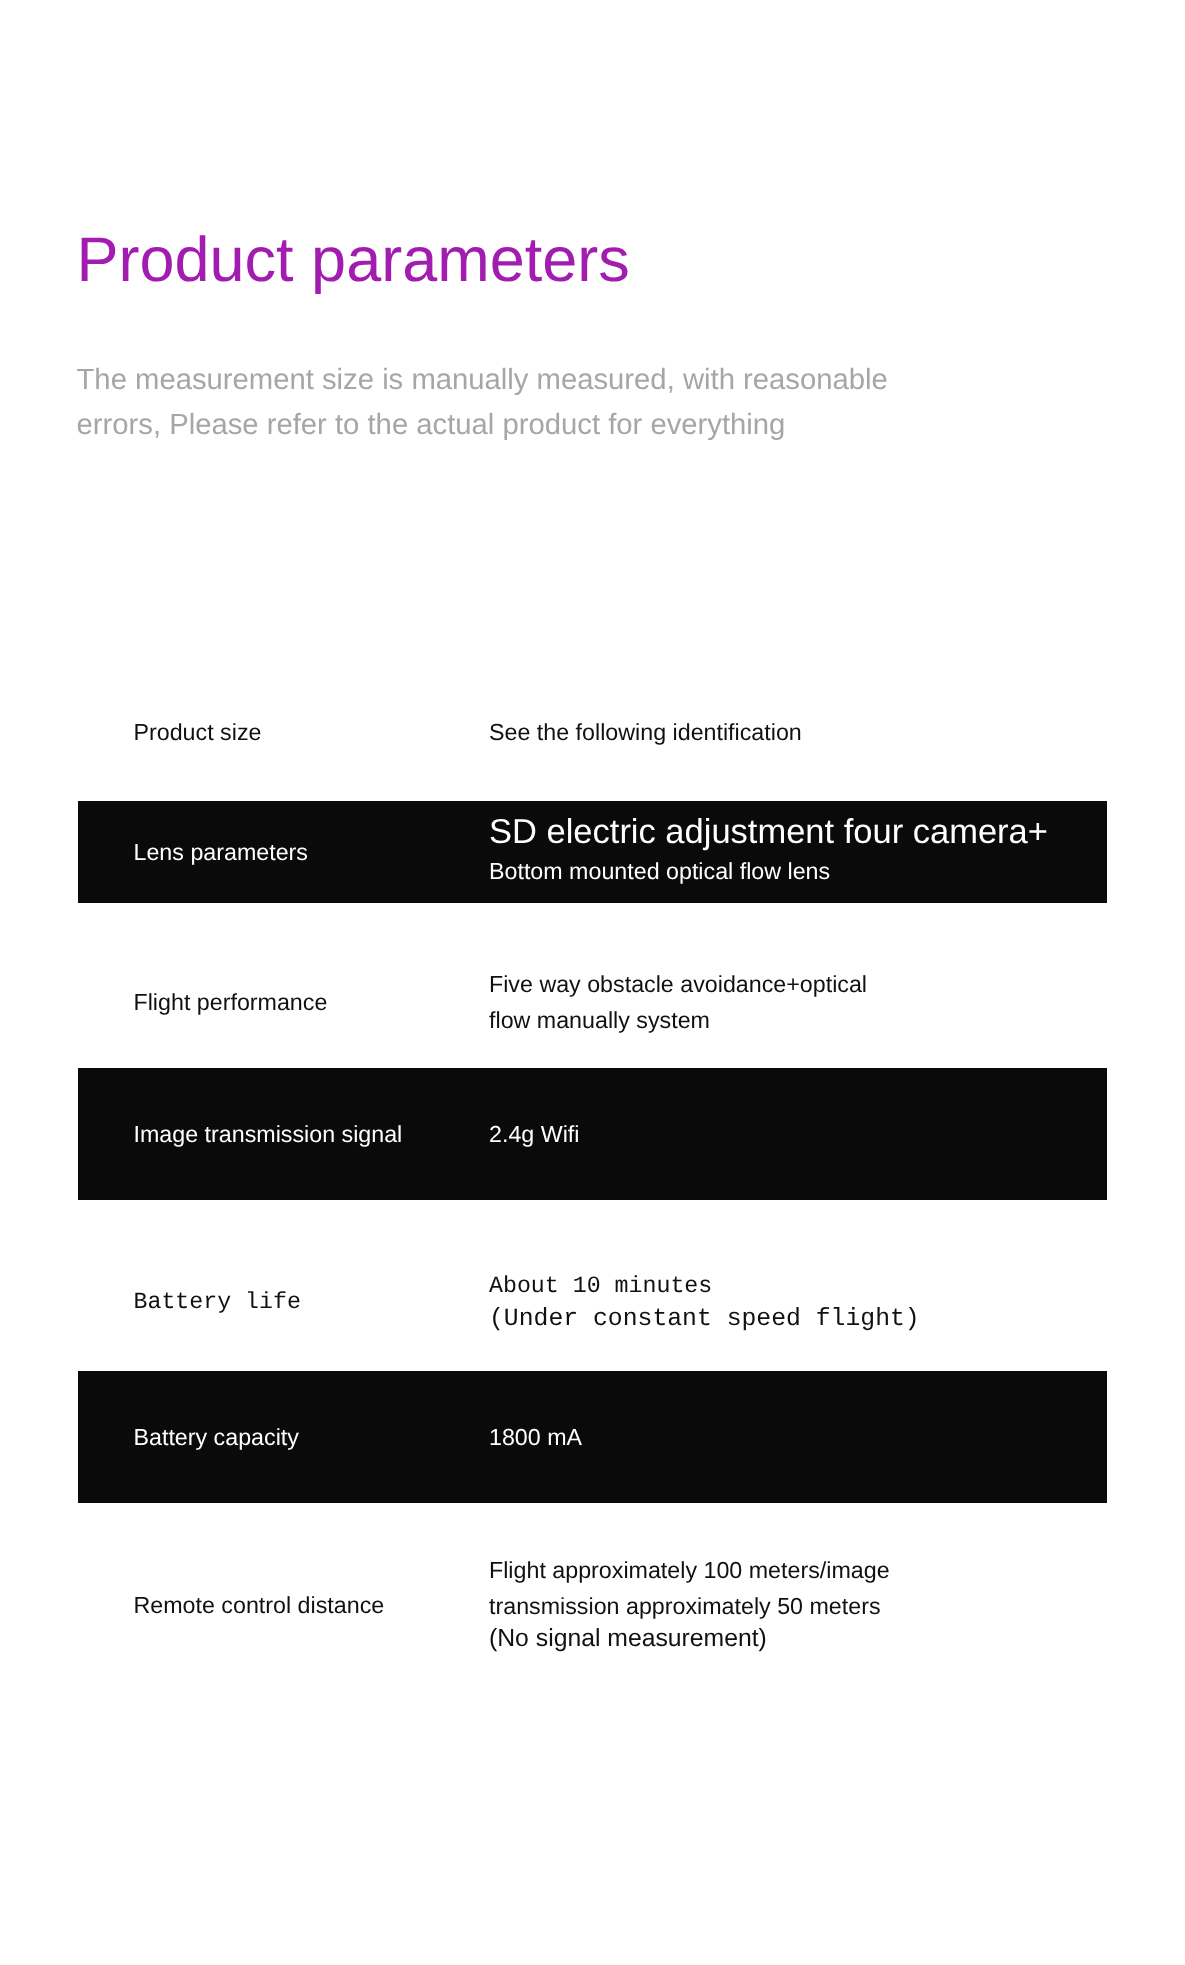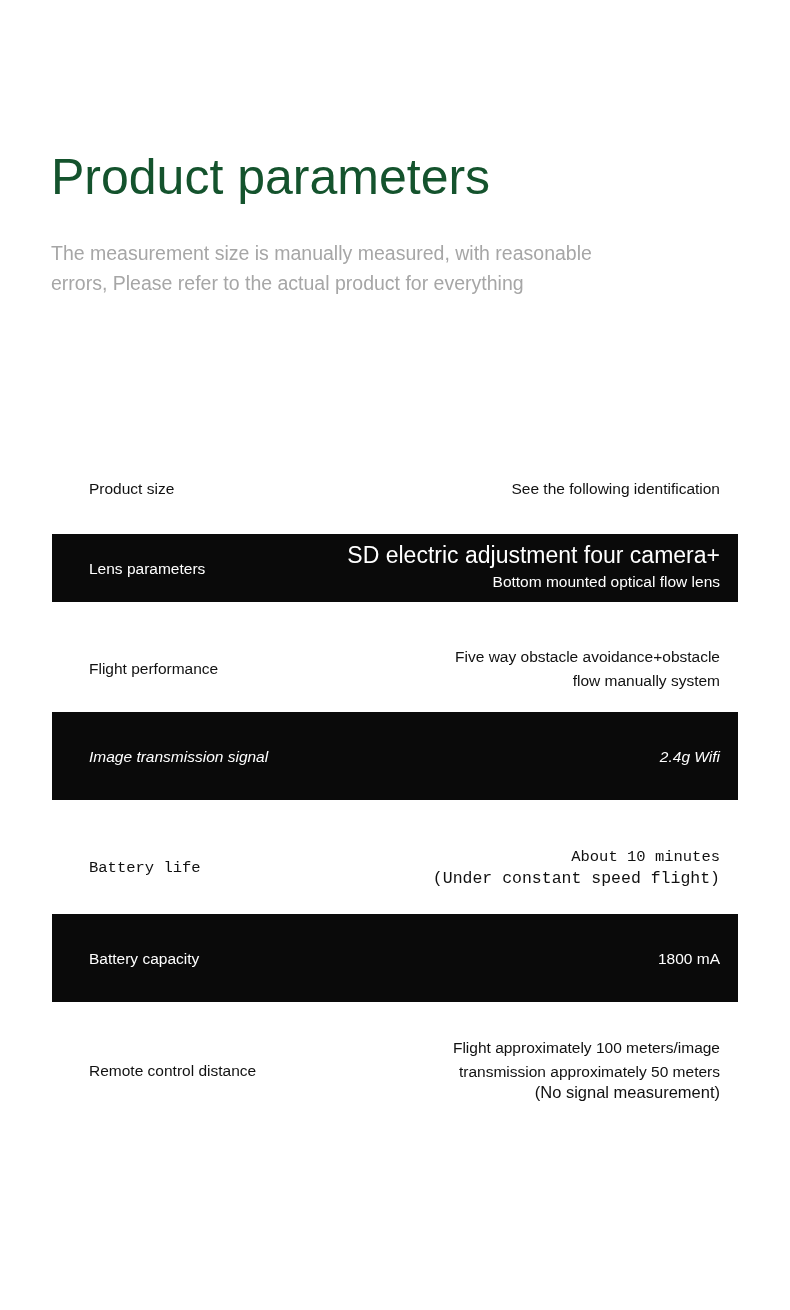--- a/index.html
+++ b/index.html
@@ -18,24 +18,24 @@
   .page {
     width: 790px;
     height: 1310px;
     position: relative;
     box-sizing: border-box;
   }
   .title {
     position: absolute;
     left: 51px;
     top: 150px;
-    font-size: 50px;
+    font-size: 42px;
     font-weight: normal;
     letter-spacing: 0px;
-    color: #14532d;
+    color: #a21caf;
     line-height: 1.1;
     margin: 0;
   }
   .subtitle {
     position: absolute;
     left: 51px;
     top: 238px;
     width: 600px;
     font-size: 19.5px;
     color: #a6a6a6;
@@ -88,26 +88,26 @@
   .cell-value .extra {
     display: block;
     margin-top: 0;
     font-size: 16.5px;
     padding-left: 0px;
   }
   .r0 { height: 92px; }
   .r1 { height: 92px; }
   .r2 { height: 68px; }
   .r3 { height: 88px; }
-  .r4 { height: 88px; font-style: italic; }
+  .r4 { height: 88px; }
   .r5 { height: 92px; font-family: Liberation Mono, monospace; }
   .r6 { height: 88px; }
   .r7 { height: 92px; }
   .gap { height: 22px; background: #ffffff; }
-  .indent-a { padding-left: 6px; text-align: right; }
+  .indent-a { padding-left: 6px; }
   .nowrap { white-space: nowrap; }
 </style>
 </head>
 <body>
 
 <div class="page">
 
   <h1 class="title">Product parameters</h1>
 
   <p class="subtitle">The measurement size is manually measured, with reasonable errors, Please refer to the actual product for everything</p>
@@ -130,21 +130,21 @@
         <span class="big">SD electric adjustment four camera+</span>
         <span class="line2">Bottom mounted optical flow lens</span>
       </div>
     </div>
 
     <div class="gap"></div>
 
     <div class="spec-row light r3">
       <div class="cell-label">Flight performance</div>
       <div class="cell-value indent-a">
-        <span>Five way obstacle avoidance+obstacle</span>
+        <span>Five way obstacle avoidance+optical</span>
         <span class="line2">flow manually system</span>
       </div>
     </div>
 
     <div class="spec-row dark r4">
       <div class="cell-label">Image transmission signal</div>
       <div class="cell-value indent-a">
         <span>2.4g Wifi</span>
       </div>
     </div>

